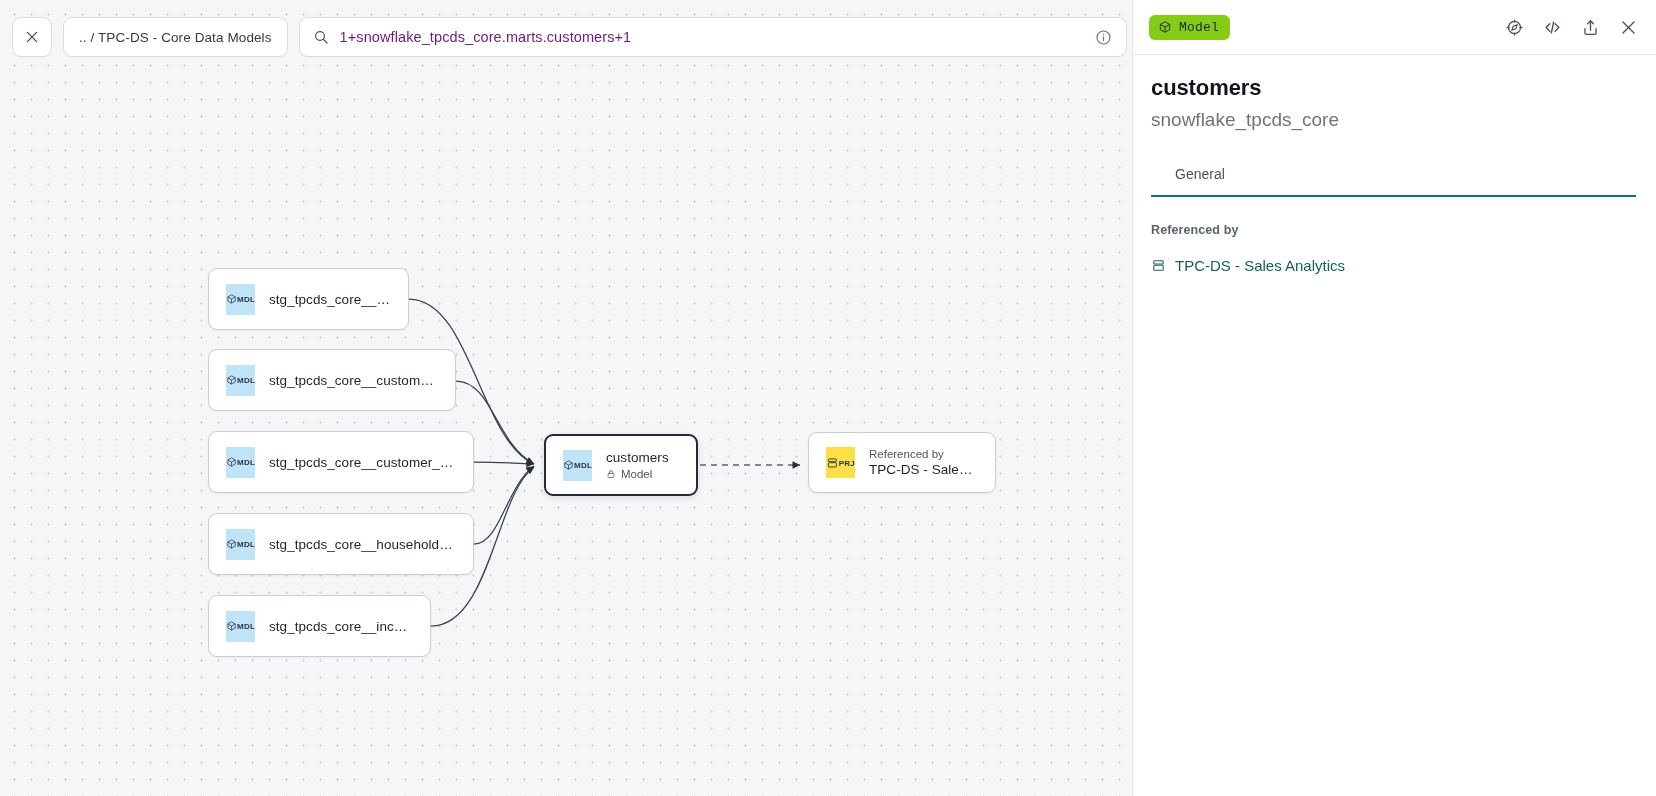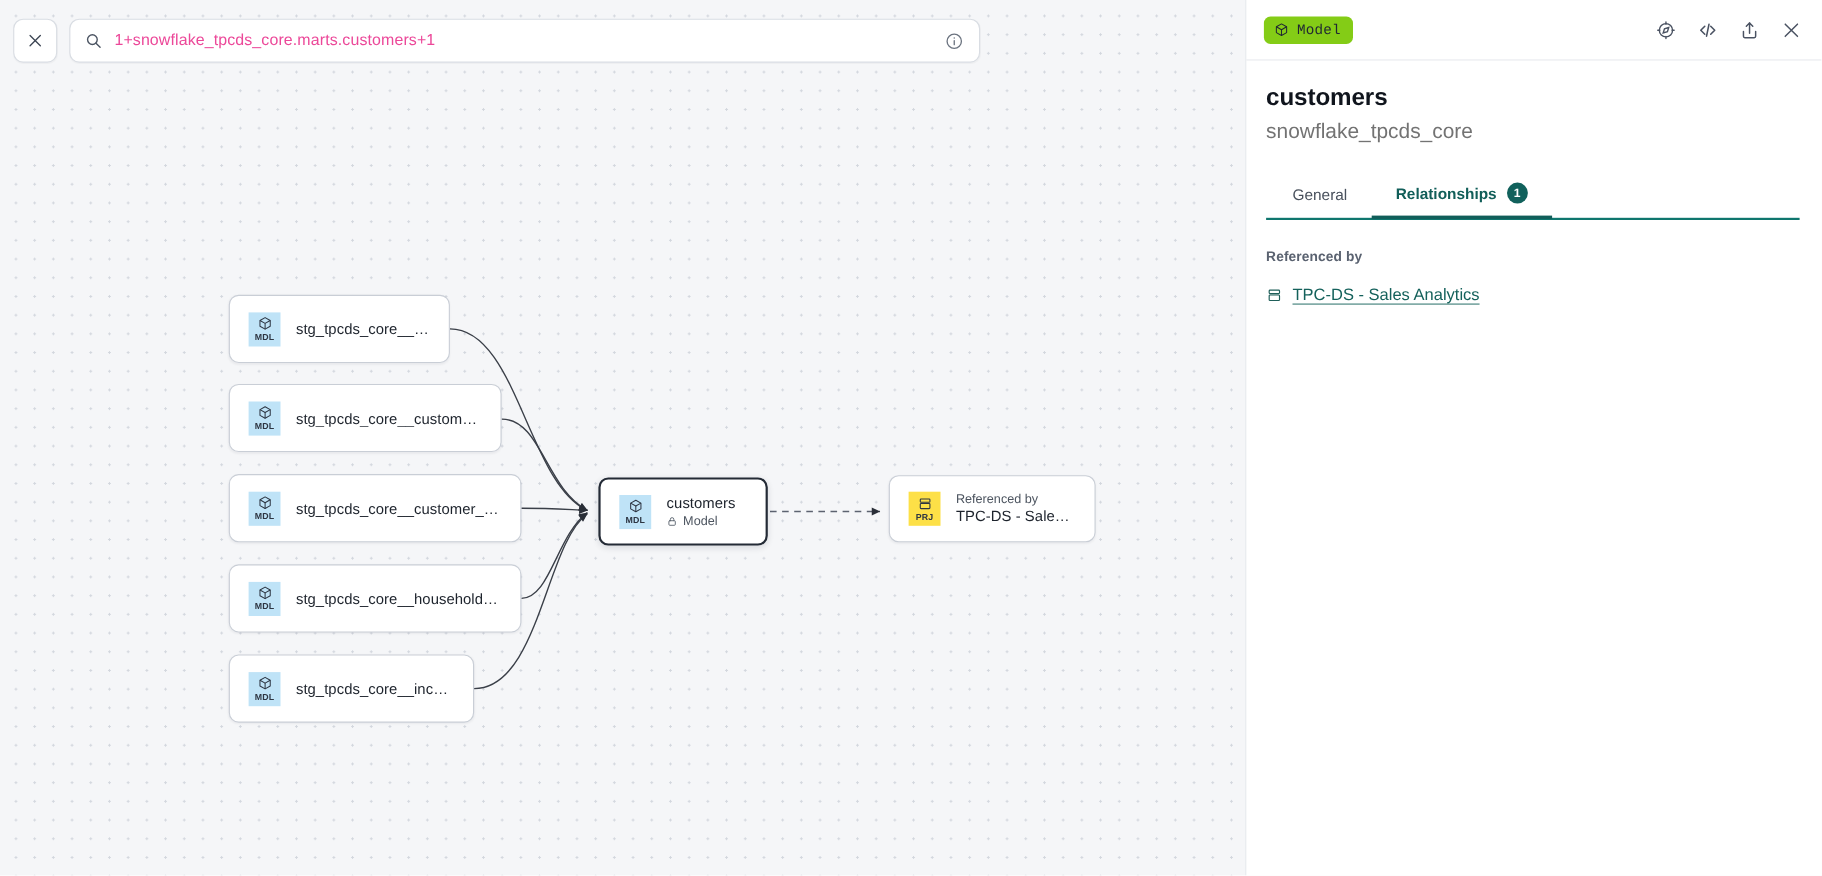--- a/index.html
+++ b/index.html
@@ -68,21 +68,21 @@
   .tb-search {
     width: 828px;
     padding: 0 14px 0 13px;
     gap: 11px;
     justify-content: flex-start;
   }
   .tb-search .search-ico { width: 16px; height: 16px; color: #4c5563; flex: 0 0 auto; }
   .tb-search .search-val {
     flex: 1 1 auto;
     font-size: 14.5px;
-    color: #ec4899;
+    color: #701a75;
     white-space: nowrap;
     overflow: hidden;
     letter-spacing: .1px;
   }
   .tb-search .info-ico { width: 17px; height: 17px; color: #6c7480; flex: 0 0 auto; }
 
   
   .graph {
     position: absolute;
     inset: 0;
@@ -105,21 +105,21 @@
     border: 2px solid #242b36;
     box-shadow: 0 2px 6px rgba(16,24,40,.12);
   }
 
   .badge {
     flex: 0 0 auto;
     width: 29px;
     height: 31px;
     border-radius: 0;
     display: flex;
-    flex-direction: column;
+    flex-direction: row;
     align-items: center;
     justify-content: center;
     gap: 0px;
   }
   .badge.mdl { background: #bfe3f7; }
   .badge.prj { background: #fde047; }
   .badge svg { width: 14px; height: 14px; display: block; color: #2d3542; }
   .badge .bt {
     font-size: 8px;
     font-weight: 700;
@@ -278,20 +278,21 @@
   <div class="canvas-pane">
 
     <div class="toolbar">
 
       <div class="tb-btn tb-close">
         <svg viewBox="0 0 24 24" fill="none" stroke="currentColor" stroke-width="1.8" stroke-linecap="round">
           <path d="M5 5 L19 19 M19 5 L5 19"></path>
         </svg>
       </div>
 
+      <div class="tb-btn tb-breadcrumb">.. / TPC-DS - Core Data Models</div>
 
       <div class="tb-btn tb-search">
         <svg class="search-ico" viewBox="0 0 24 24" fill="none" stroke="currentColor" stroke-width="1.9" stroke-linecap="round">
           <circle cx="10.5" cy="10.5" r="6.6"></circle>
             <path d="M15.4 15.4 L21 21"></path>
         </svg>
         <div class="search-val">1+snowflake_tpcds_core.marts.customers+1</div>
         <svg class="info-ico" viewBox="0 0 24 24" fill="none" stroke="currentColor" stroke-width="1.7" stroke-linecap="round">
           <circle cx="12" cy="12" r="9.2"></circle>
             <path d="M12 11.2 V16.4"></path>
@@ -470,24 +471,20 @@
     </div>
 
     <div class="panel-head">
       <div class="panel-title">customers</div>
       <div class="panel-subtitle">snowflake_tpcds_core</div>
 
       <div class="tabs">
         <div class="tab">
           <span>General</span>
         </div>
-        <div class="tab active">
-          <span>Relationships</span>
-          <span class="tab-count">1</span>
-        </div>
       </div>
     </div>
 
     <div class="panel-body">
       <div class="section-label">Referenced by</div>
       <div class="ref-item">
         <svg viewBox="0 0 24 24" fill="none" stroke="currentColor" stroke-width="1.7" stroke-linejoin="round">
           <rect x="4.5" y="4.5" width="15" height="5" rx="1.2"></rect>
             <rect x="4.5" y="11.5" width="15" height="8" rx="1.2"></rect>
         </svg>

